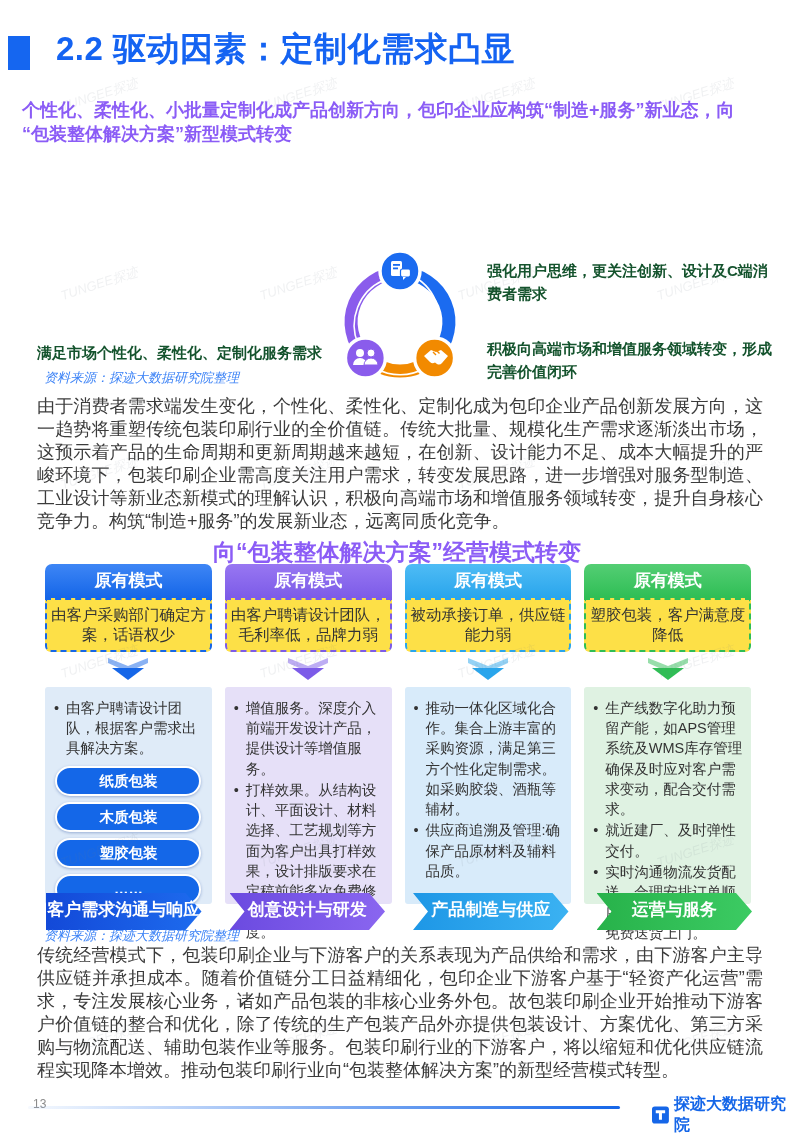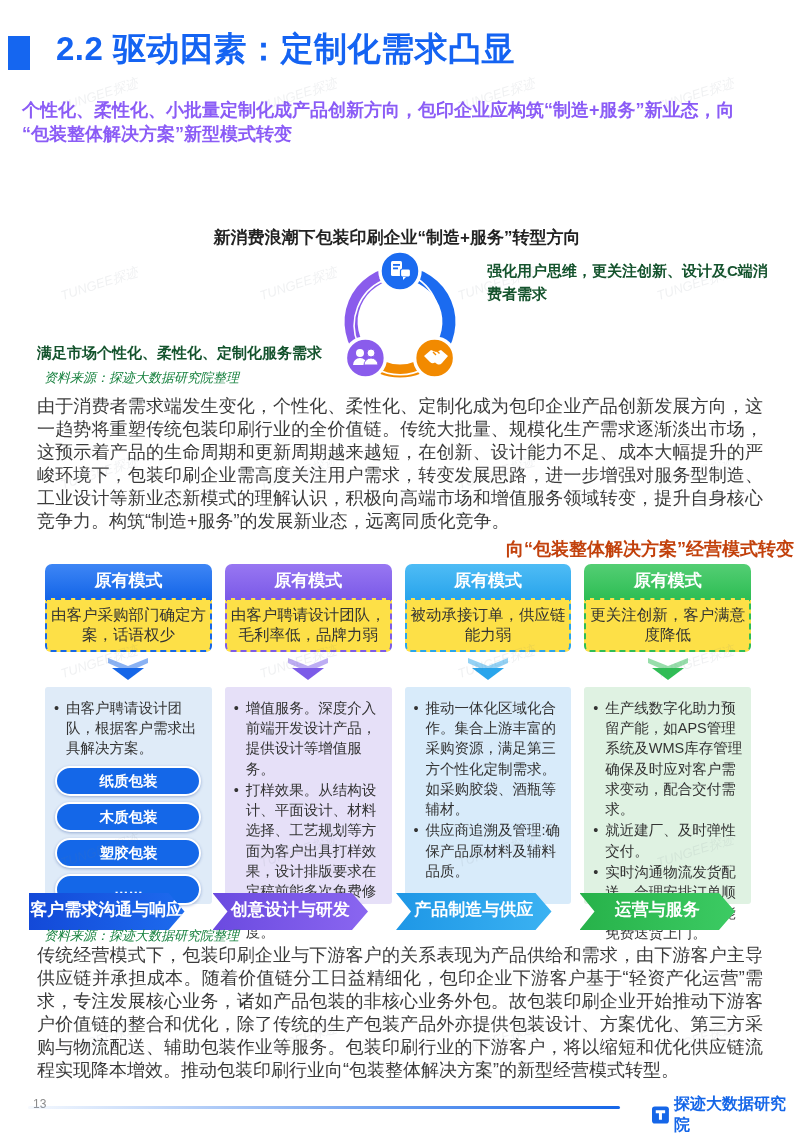--- a/index.html
+++ b/index.html
@@ -16,48 +16,48 @@
   .page-title { position:absolute; left:56px; top:27px; font-size:33px; font-weight:800; color:#1463F2; letter-spacing:.5px; }
   .subtitle { position:absolute; left:22px; top:99px; width:728px; font-size:18px; font-weight:600; line-height:1.33; color:#8b5cf6; }
 
   
   .d1-title { position:absolute; left:0; top:226px; width:100%; text-align:center; font-size:17px; font-weight:700; color:#222; }
   .cycle-svg { position:absolute; left:303px; top:246px; }
   .anno { position:absolute; color:#14532d; font-weight:600; font-size:15px; line-height:1.5; }
   .anno-top { left:487px; top:260px; width:282px; }
   .anno-left { left:37px; top:342px; width:330px; }
   .anno-bottom { left:487px; top:338px; width:296px; }
-  .source { position:absolute; font-size:13px; font-style:italic; color:#15803d; }
+  .source { position:absolute; font-size:13px; font-style:italic; color:#3b82f6; }
   .source-1 { left:44px; top:369px; }
   .source-2 { left:44px; top:927px; }
 
   
   .para { position:absolute; left:37px; width:726px; font-size:18px; line-height:23px; color:#3b3b3b; text-align:justify; }
   .para-1 { top:395px; }
   .para-2 { top:944px; }
 
   
-  .d2-title { position:absolute; left:0; top:537px; width:100%; text-align:right; font-size:18px; font-weight:700; color:#c2410c; }
+  .d2-title { position:absolute; left:0; top:537px; width:100%; text-align:center; font-size:23px; font-weight:700; color:#8b5cf6; }
   .cols { position:absolute; left:45px; top:564px; width:706px; display:grid; grid-template-columns:repeat(4,1fr); column-gap:13px; }
   .col { display:flex; flex-direction:column; }
   .col-1 { --c:#1566E8; --c2:#3E86F5; --light:#DFEBF8; }
   .col-2 { --c:#7C5BE8; --c2:#9877F2; --light:#E6E0F8; }
   .col-3 { --c:#29A5EC; --c2:#4FBCF5; --light:#D8EBFA; }
   .col-4 { --c:#2FBE55; --c2:#54CE74; --light:#DFF2E2; }
   .hdr { height:34px; line-height:34px; text-align:center; color:#fff; font-weight:700; font-size:17px; background:linear-gradient(180deg,var(--c2),var(--c)); border-radius:7px 7px 0 0; }
   .oldbox { border:2px dashed var(--c); border-radius:0 0 6px 6px; background:#fde047; min-height:46px; padding:5px 3px; display:flex; align-items:center; justify-content:center; text-align:center; font-size:15.5px; font-weight:500; color:#333; line-height:1.28; }
   .chev { height:35px; display:flex; align-items:center; justify-content:center; color:var(--c); }
   .detail { height:217px; background:var(--light); border-radius:3px; padding:11px 7px 6px 7px; font-size:14.5px; color:#333; line-height:1.4; }
   .detail ul { list-style:none; }
   .detail li { position:relative; padding-left:14px; margin-bottom:1px; }
   .detail li::before { content:"•"; position:absolute; left:2px; top:0; }
   .pills { margin-top:7px; display:flex; flex-direction:column; gap:6px; }
   .pill { width:146px; margin:0 auto; background:#1467E8; border:2px solid #fff; border-radius:16px; box-shadow:0 1px 3px rgba(20,60,150,.35); color:#fff; font-weight:700; font-size:14.5px; text-align:center; padding:3px 0; }
 
-  .flow { position:absolute; left:29px; top:893px; width:706px; height:37px; display:flex;gap:41px; }
+  .flow { position:absolute; left:46px; top:893px; width:706px; height:37px; display:flex;gap:41px; }
   .flow .seg { flex:1; line-height:33px; text-align:center; color:#fff; font-weight:700; font-size:17px; }
   .seg-1 { background:linear-gradient(90deg,#1349D8,#1D6BEE); clip-path:polygon(0 0,calc(100% - 16px) 0,100% 50%,calc(100% - 16px) 100%,0 100%); }
   .seg-n { clip-path:polygon(0 0,calc(100% - 16px) 0,100% 50%,calc(100% - 16px) 100%,0 100%,15px 50%); margin-left:-13px; }
   .seg-2 { background:linear-gradient(90deg,#6B4AE0,#8A66F0); }
   .seg-3 { background:linear-gradient(90deg,#1E97E6,#3BB2F2); }
   .seg-4 { background:linear-gradient(90deg,#27B24A,#3CCB63); }
 
   
   .footer-line { position:absolute; left:28px; top:1106px; width:592px; height:3px; border-radius:2px; background:linear-gradient(90deg,rgba(190,215,250,.15),#1566E8); }
   .footer-logo { position:absolute; left:652px; top:1094px; display:flex; align-items:center; gap:5px; }
@@ -93,21 +93,20 @@
     <span>TUNGEE探迹</span>
       <span>TUNGEE探迹</span>
       <span>TUNGEE探迹</span>
       <span>TUNGEE探迹</span>
   </div>
 
   <div class="title-square"></div>
   <h1 class="page-title">2.2 驱动因素：定制化需求凸显</h1>
   <div class="subtitle">个性化、柔性化、小批量定制化成产品创新方向，包印企业应构筑“制造+服务”新业态，向“包装整体解决方案”新型模式转变</div>
 
-  <div class="d1-title">新消费浪潮下包装印刷企业“制造+服务”转型方向</div>
 
   <svg class="cycle-svg" width="194" height="152" viewBox="0 0 194 152">
     <g>
       <path d="M 97 27 A 49 49 0 0 1 131.6 110.6" fill="none" stroke="#1B6BF0" stroke-width="13"></path>
       <path d="M 131.6 110.6 A 49 49 0 0 1 62.4 110.6" fill="none" stroke="#F28A00" stroke-width="13"></path>
       <path d="M 62.4 110.6 A 49 49 0 0 1 97 27" fill="none" stroke="#8A5CEC" stroke-width="13"></path>
 
       <path d="M 115 33 A 49 49 0 0 1 128 100" fill="none" stroke="#fff" stroke-width="1.6"></path>
       <path d="M 125.5 104 l 5.5 -3.5 l -1 6.5 z" fill="#fff"></path>
       <path d="M 122 122 A 49 49 0 0 1 73 122.5" fill="none" stroke="#fff" stroke-width="1.6"></path>
@@ -135,20 +134,21 @@
 
     <g>
       <circle cx="131.6" cy="112" r="20" fill="#F28A00" stroke="#fff" stroke-width="3.5"></circle>
       <path d="M 121 110 l 7 -6 l 5 2 l 5 -2 l 7 6 l -6 7 a 4 4 0 0 1 -5 1 l -2 -1.5 a 4 4 0 0 1 -5 -0.5 z" fill="#fff"></path>
       <path d="M 130 106 l 3 3 M 133 104 l 3.5 3.5" stroke="#F28A00" stroke-width="1.4" fill="none"></path>
     </g>
   </svg>
 
   <div class="anno anno-top">强化用户思维，更关注创新、设计及C端消费者需求</div>
   <div class="anno anno-left">满足市场个性化、柔性化、定制化服务需求</div>
+  <div class="anno anno-bottom">积极向高端市场和增值服务领域转变，形成完善价值闭环</div>
   <div class="source source-1">资料来源：探迹大数据研究院整理</div>
 
   <p class="para para-1">由于消费者需求端发生变化，个性化、柔性化、定制化成为包印企业产品创新发展方向，这一趋势将重塑传统包装印刷行业的全价值链。传统大批量、规模化生产需求逐渐淡出市场，这预示着产品的生命周期和更新周期越来越短，在创新、设计能力不足、成本大幅提升的严峻环境下，包装印刷企业需高度关注用户需求，转变发展思路，进一步增强对服务型制造、工业设计等新业态新模式的理解认识，积极向高端市场和增值服务领域转变，提升自身核心竞争力。构筑“制造+服务”的发展新业态，远离同质化竞争。</p>
 
   <div class="d2-title">向“包装整体解决方案”经营模式转变</div>
 
   <div class="cols">
 
     <div class="col col-1">
       <div class="hdr">原有模式</div>
@@ -201,21 +201,21 @@
       <div class="detail">
         <ul>
           <li>推动一体化区域化合作。集合上游丰富的采购资源，满足第三方个性化定制需求。如采购胶袋、酒瓶等辅材。</li>
           <li>供应商追溯及管理:确保产品原材料及辅料品质。</li>
         </ul>
       </div>
     </div>
 
     <div class="col col-4">
       <div class="hdr">原有模式</div>
-      <div class="oldbox">更关注创新，客户满意度降低</div>
+      <div class="oldbox">塑胶包装，客户满意度降低</div>
       <div class="chev">
         <svg width="48" height="22" viewBox="0 0 48 22">
             <path d="M4 0 L24 8 L44 0 L44 5 L24 14 L4 5 Z" fill="currentColor" opacity=".5"></path>
             <path d="M8 10 L24 22 L40 10 Z" fill="currentColor"></path>
           </svg>
       </div>
       <div class="detail">
         <ul>
           <li>生产线数字化助力预留产能，如APS管理系统及WMS库存管理确保及时应对客户需求变动，配合交付需求。</li>
           <li>就近建厂、及时弹性交付。</li>

